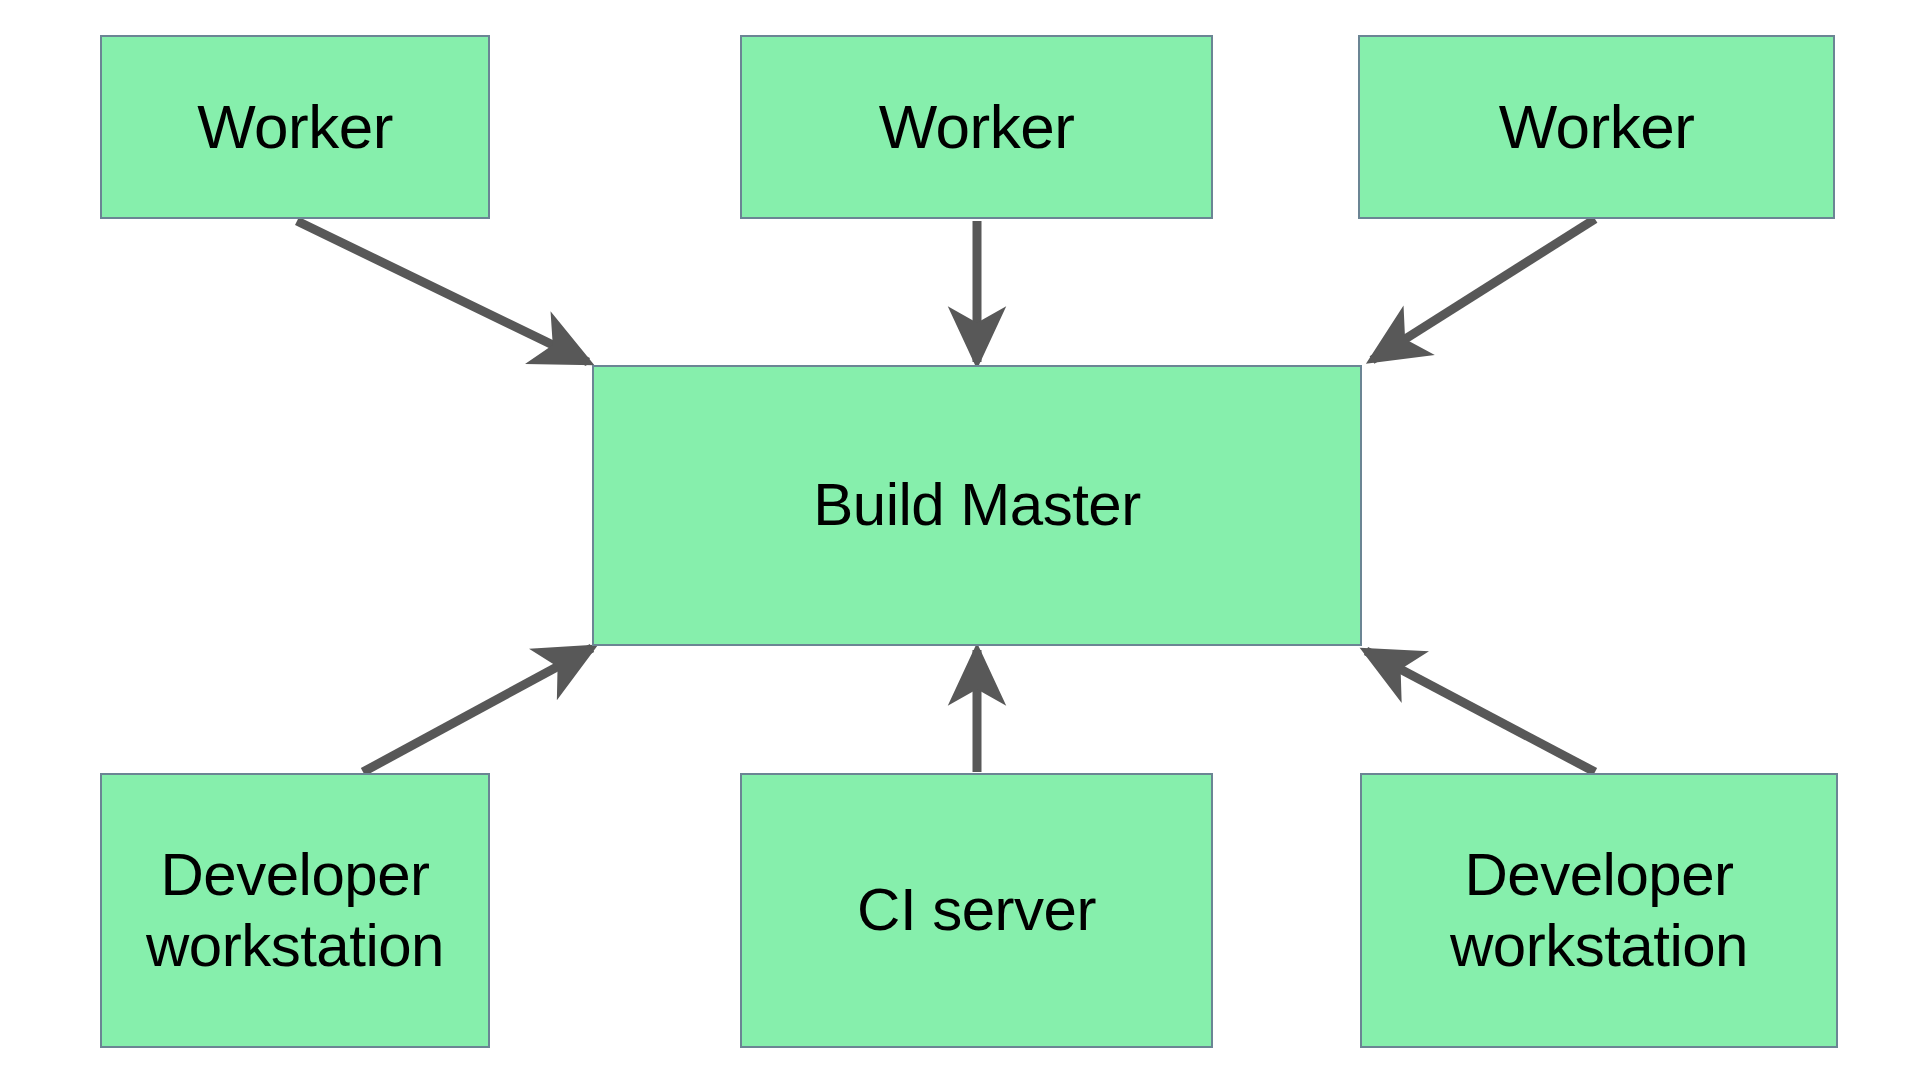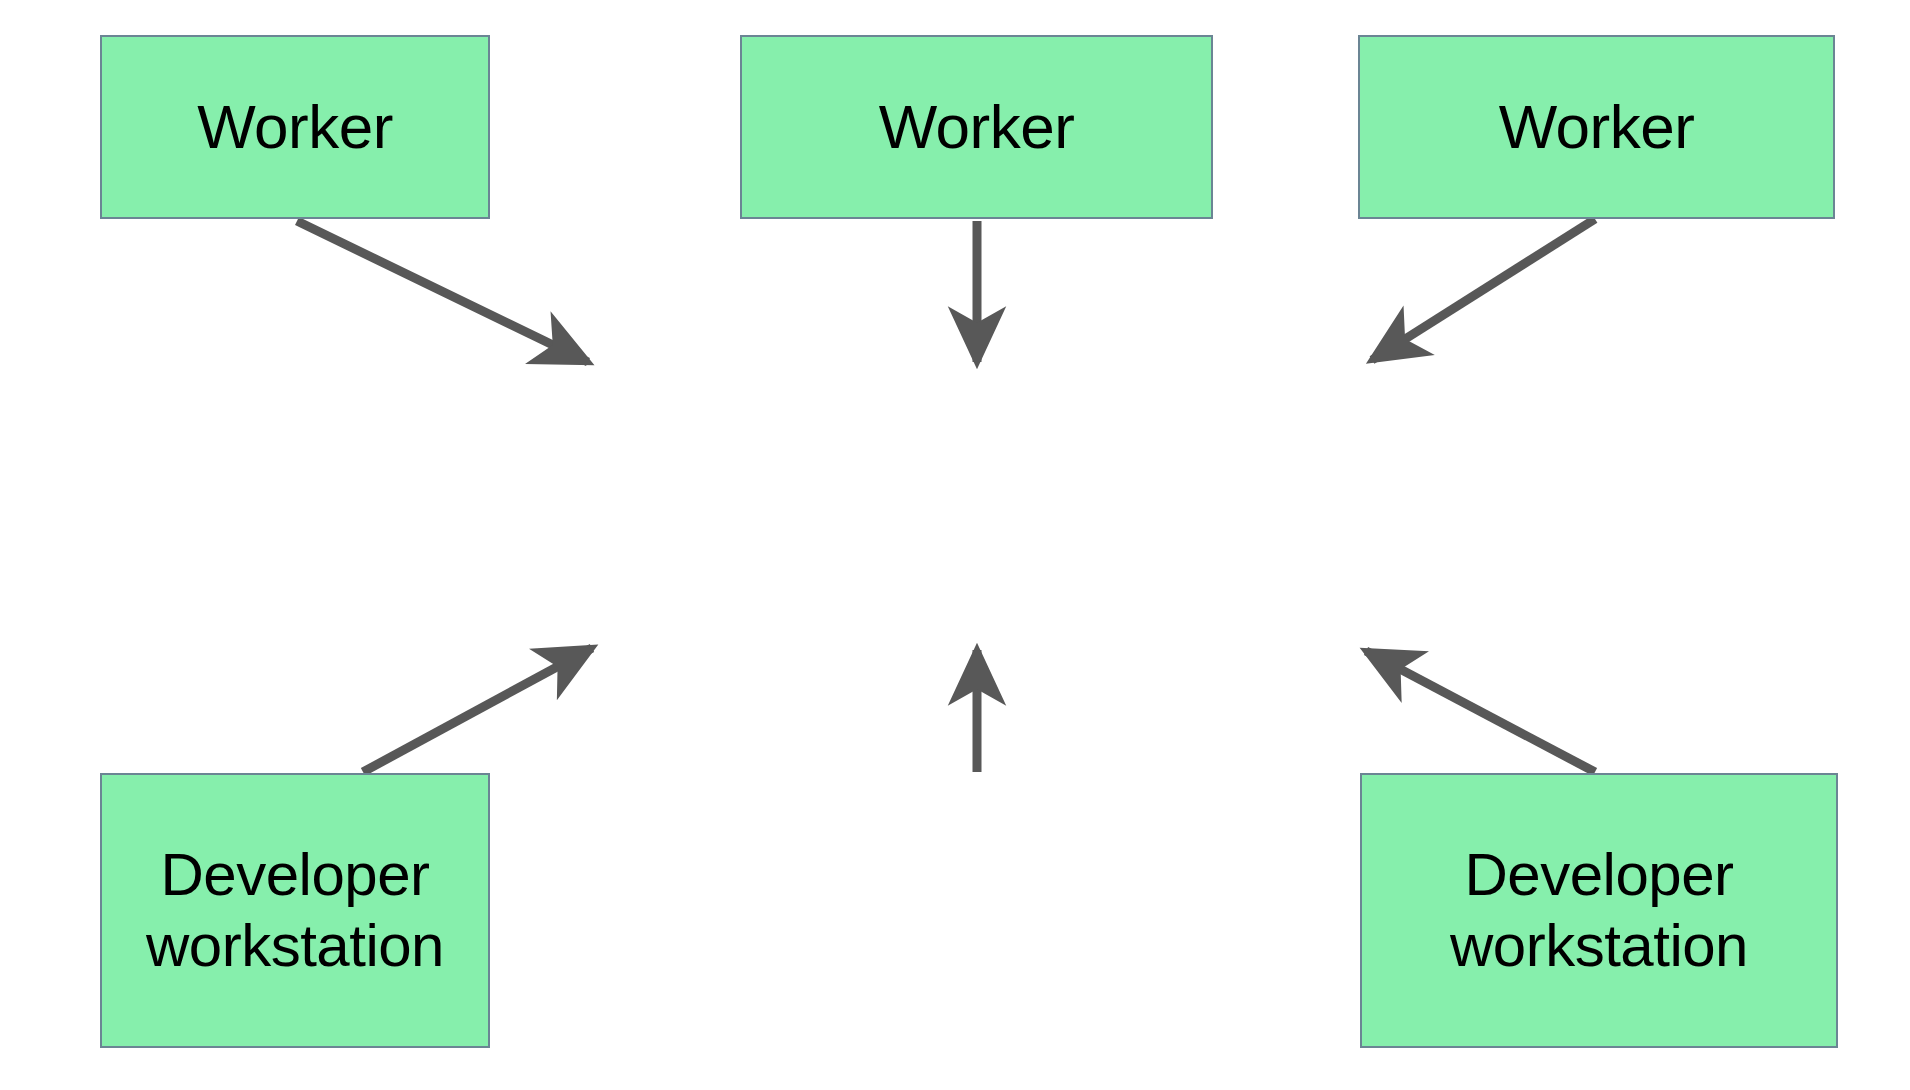--- a/index.html
+++ b/index.html
@@ -86,25 +86,31 @@
   </div>
 
   <div class="node" id="node-worker-mid">
     <span class="node-label">Worker</span>
   </div>
 
   <div class="node" id="node-worker-right">
     <span class="node-label">Worker</span>
   </div>
 
+  <div class="node" id="node-build-master">
+    <span class="node-label">Build Master</span>
+  </div>
 
   <div class="node" id="node-dev-left">
     <span class="node-label">Developer
 workstation</span>
   </div>
 
+  <div class="node" id="node-ci-server">
+    <span class="node-label">CI server</span>
+  </div>
 
   <div class="node" id="node-dev-right">
     <span class="node-label">Developer
 workstation</span>
   </div>
 
 </div>
 
 </body></html>

